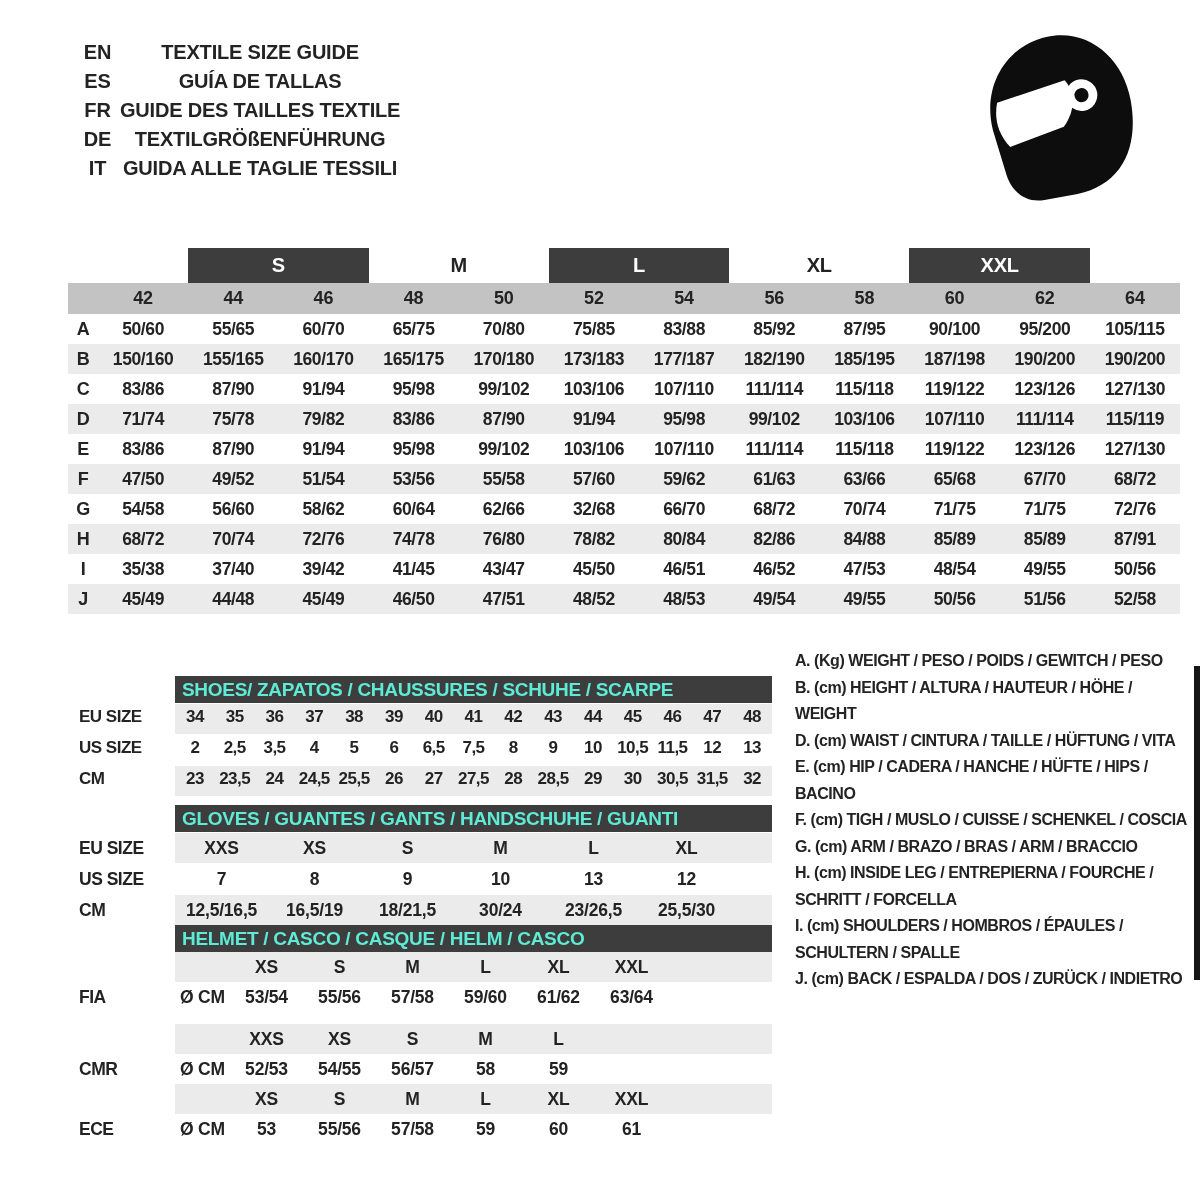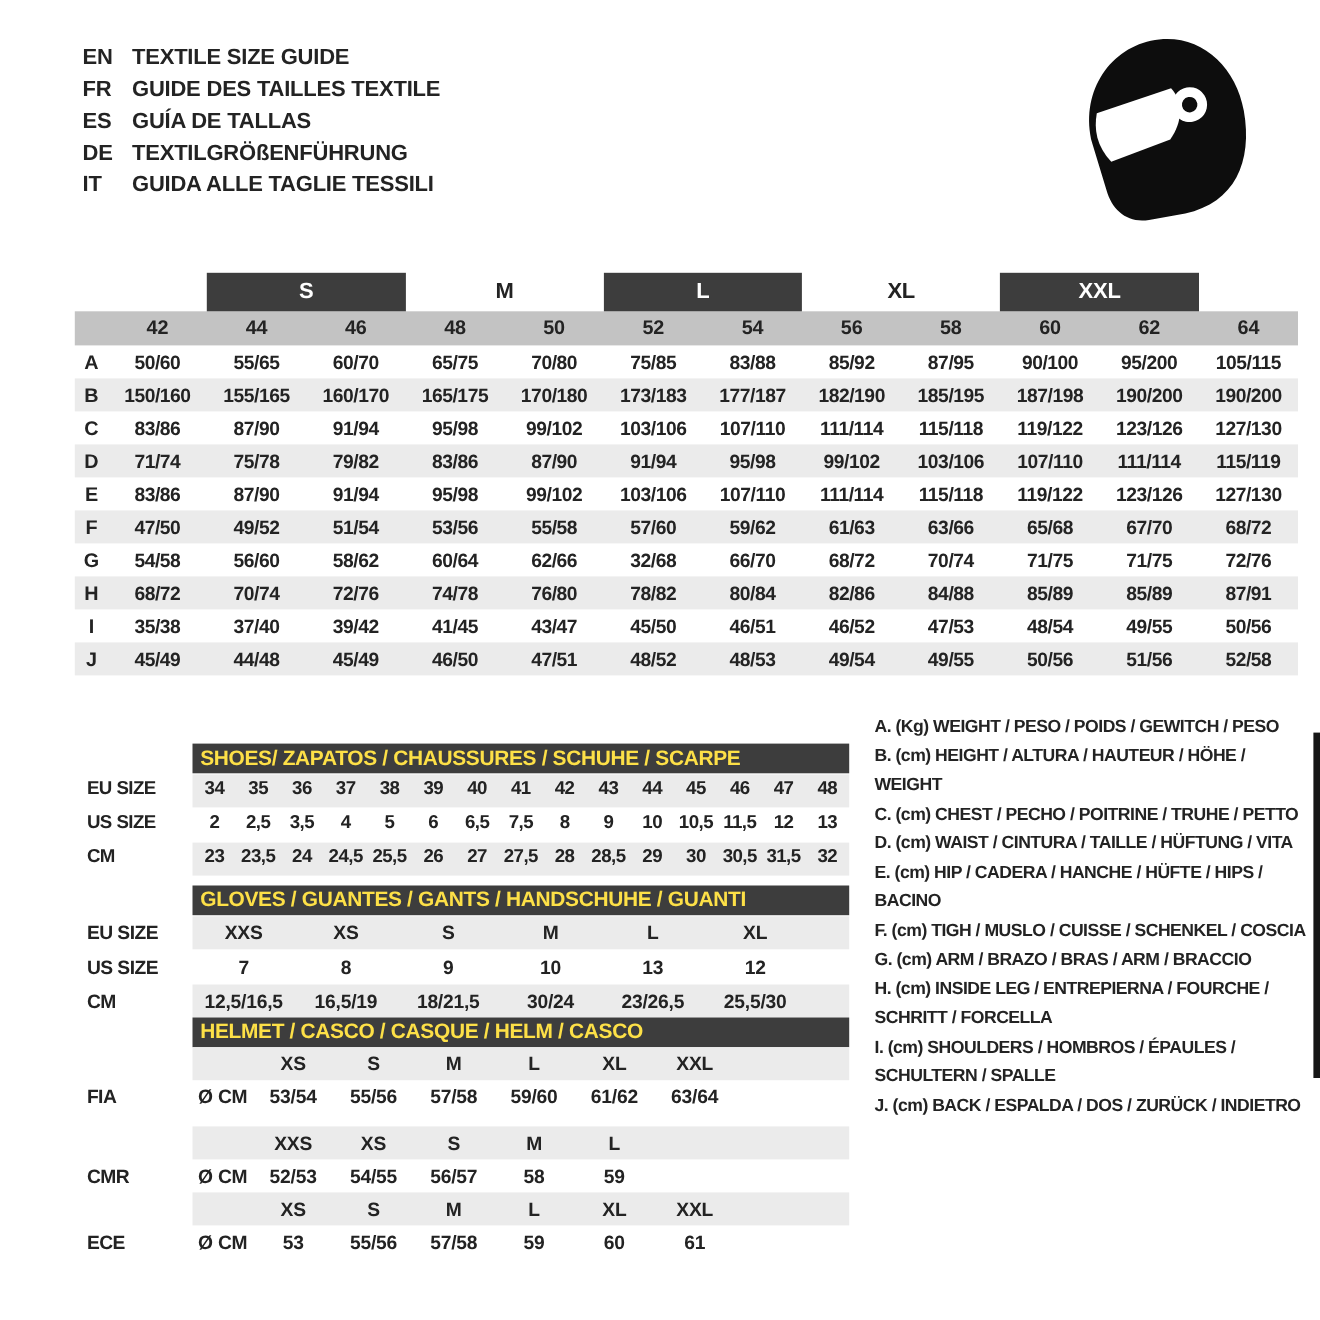--- a/index.html
+++ b/index.html
@@ -4,21 +4,21 @@
 <style>
   html,body { margin:0; padding:0; }
   body {
     width:1200px; height:1200px; background:#fff;
     font-family:"Liberation Sans","DejaVu Sans",sans-serif;
     color:#232323; letter-spacing:-0.2px; overflow:hidden;
   }
   .page { position:absolute; inset:0; width:1200px; height:1200px; }
 
   
-  .lang-block { position:absolute; top:38px; left:75px; }
+  .lang-block { position:absolute; top:38px; left:75px;text-align:center; }
   .lang-row { display:grid; grid-template-columns:45px auto; height:29px; align-items:center; }
   .lang-code, .lang-text { font-size:20px; font-weight:700; white-space:nowrap; }
 
   
   .helmet-icon { position:absolute; top:24px; right:52px; width:176px; height:182px; }
 
   
   .size-table { position:absolute; top:248px; left:68px; width:1112px; }
   .mt-grid { display:grid; grid-template-columns:30px repeat(12,1fr); }
   .mt-groups { height:35px; }
@@ -30,21 +30,21 @@
   .mt-band div { display:flex; align-items:center; justify-content:center;
                  font-size:18px; font-weight:700; }
   .mt-row { height:30px; }
   .mt-row.striped { background:var(--stripe); }
   .mt-row div { display:flex; align-items:center; justify-content:center;
                 font-size:17.5px; font-weight:700; letter-spacing:-0.4px; }
   .mt-row .rlabel { font-size:18px; }
 
   
   .section { position:absolute; left:68px; width:704px; }
-  .bar { margin-left:107px; height:27px; background:var(--bar); color:#fde047;
+  .bar { margin-left:107px; height:27px; background:var(--bar); color:#5eead4;
          display:flex; align-items:center; padding-left:7px; box-sizing:border-box;
          font-size:19px; font-weight:700; white-space:nowrap; letter-spacing:-0.3px; }
   .row { display:grid; position:relative; align-items:center; }
   .row.striped::before { content:''; position:absolute; left:107px; right:0; top:0; bottom:0;
                          background:var(--stripe); }
   .row > div { position:relative; z-index:1; display:flex; align-items:center;
                justify-content:center; font-weight:700; }
   .row .slabel { justify-content:flex-start; padding-left:11px; font-size:17px;
                  white-space:nowrap; letter-spacing:-0.5px; }
 
@@ -74,26 +74,26 @@
 <body style="--bar: #3d3d3d; --band: #c3c3c3; --stripe: #ebebeb; color: rgb(35, 35, 35);">
 
 <div class="page">
 
   <div class="lang-block" id="langs">
       <div class="lang-row">
         <div class="lang-code">EN</div>
         <div class="lang-text">TEXTILE SIZE GUIDE</div>
       </div>
       <div class="lang-row">
+        <div class="lang-code">ES</div>
+        <div class="lang-text">GUÍA DE TALLAS</div>
+      </div>
+      <div class="lang-row">
         <div class="lang-code">FR</div>
         <div class="lang-text">GUIDE DES TAILLES TEXTILE</div>
-      </div>
-      <div class="lang-row">
-        <div class="lang-code">ES</div>
-        <div class="lang-text">GUÍA DE TALLAS</div>
       </div>
       <div class="lang-row">
         <div class="lang-code">DE</div>
         <div class="lang-text">TEXTILGRÖßENFÜHRUNG</div>
       </div>
       <div class="lang-row">
         <div class="lang-code">IT</div>
         <div class="lang-text">GUIDA ALLE TAGLIE TESSILI</div>
       </div>
     </div>
@@ -456,21 +456,20 @@
           <div>60</div>
           <div>61</div>
           <div></div>
         </div>
       </div>
   </div>
 
   <div class="legend" id="legend">
       <div class="legend-item">A. (Kg) WEIGHT / PESO / POIDS / GEWITCH / PESO</div>
       <div class="legend-item">B. (cm) HEIGHT / ALTURA / HAUTEUR / HÖHE / WEIGHT</div>
-      <div class="legend-item">C. (cm) CHEST / PECHO / POITRINE / TRUHE / PETTO</div>
       <div class="legend-item">D. (cm) WAIST / CINTURA / TAILLE / HÜFTUNG / VITA</div>
       <div class="legend-item">E. (cm) HIP / CADERA / HANCHE / HÜFTE / HIPS /  BACINO</div>
       <div class="legend-item">F. (cm) TIGH / MUSLO / CUISSE / SCHENKEL / COSCIA</div>
       <div class="legend-item">G. (cm) ARM / BRAZO / BRAS / ARM / BRACCIO</div>
       <div class="legend-item">H. (cm) INSIDE LEG / ENTREPIERNA / FOURCHE / SCHRITT / FORCELLA</div>
       <div class="legend-item">I.  (cm) SHOULDERS / HOMBROS / ÉPAULES / SCHULTERN / SPALLE</div>
       <div class="legend-item">J. (cm) BACK / ESPALDA / DOS / ZURÜCK / INDIETRO</div>
     </div>
 
   <div class="edge-bar"></div>

